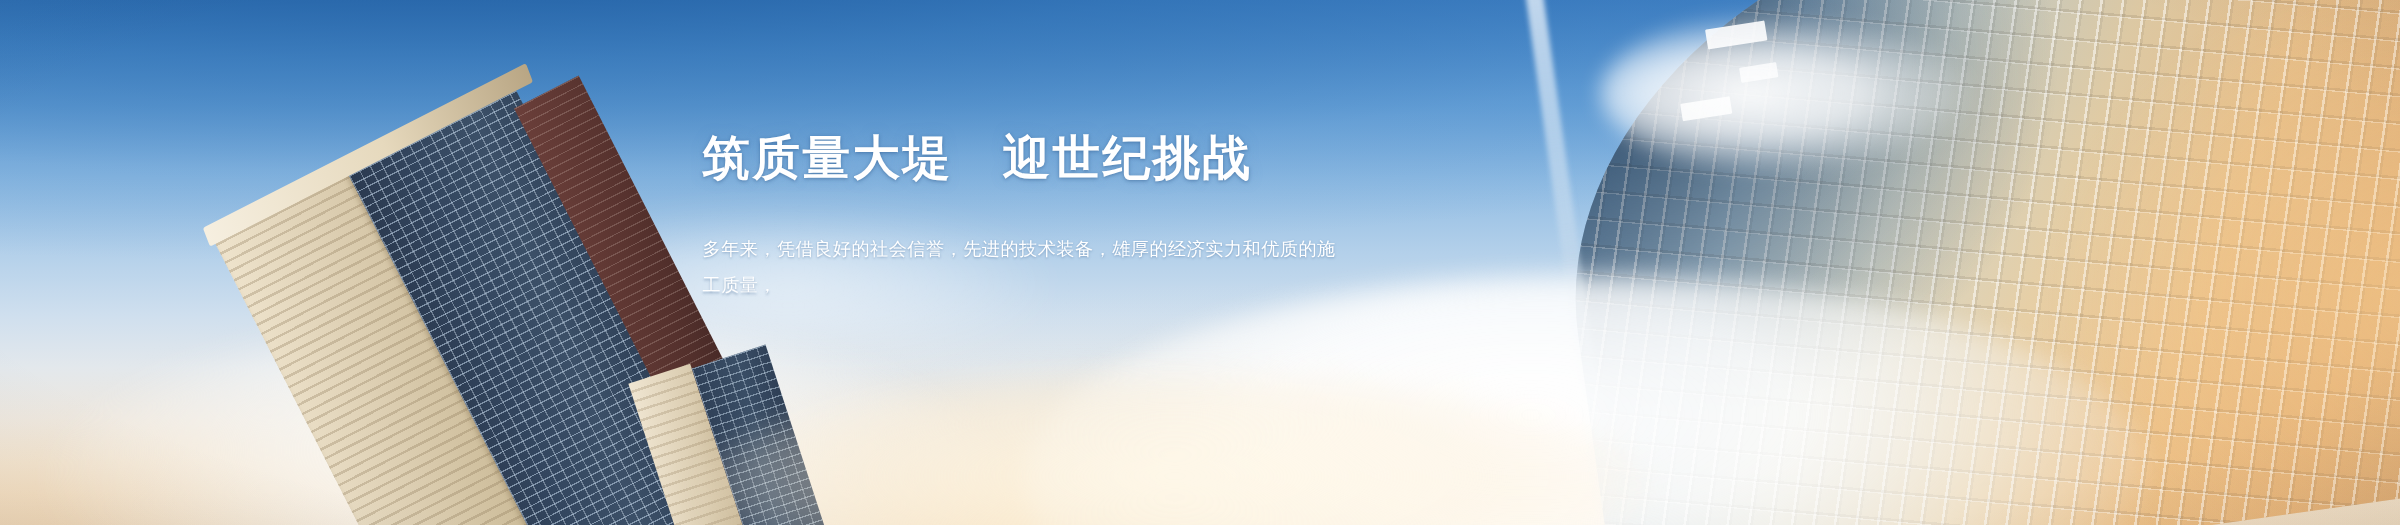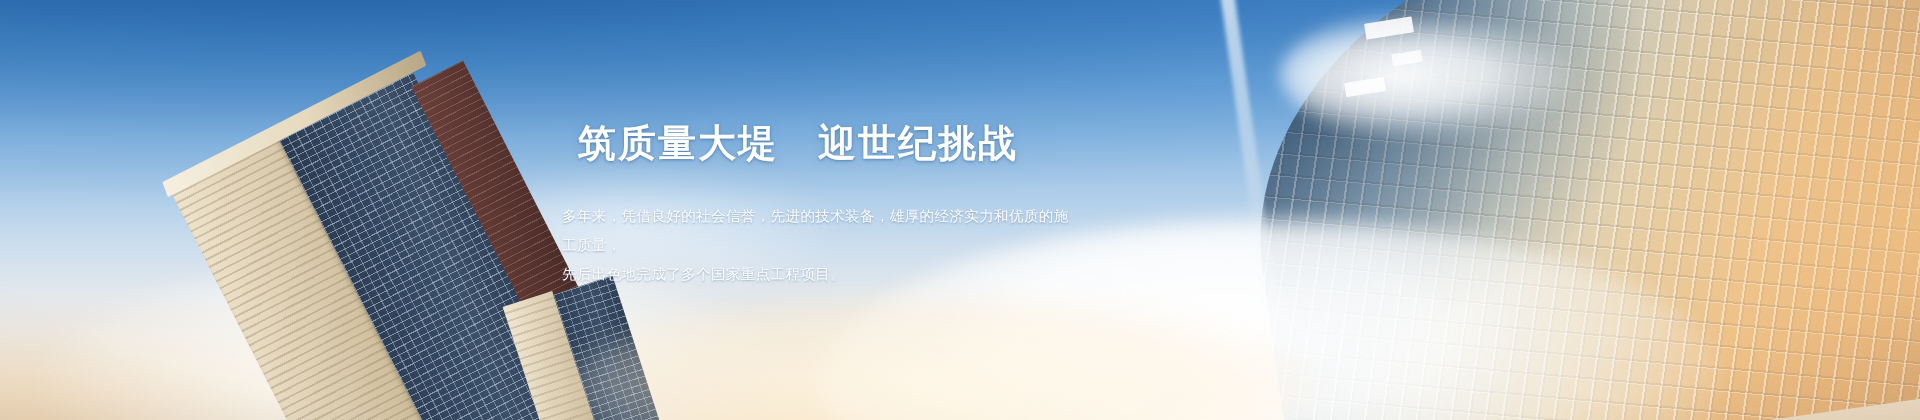--- a/index.html
+++ b/index.html
@@ -332,21 +332,21 @@
 
   
   .copy {
     position: absolute;
     left: 562px;
     top: 104px;
     width: 520px;
     z-index: 20;
   }
   .headline {
-    margin: 16px;
+    margin: 0;
     font-size: 38px;
     line-height: 1.22;
     font-weight: bold;
     color: #ffffff;
     letter-spacing: 2px;
     text-shadow:
       0 1px 3px rgba(30,70,120,0.45),
       0 0 10px rgba(90,140,195,0.35);
     white-space: pre;
   }
@@ -406,18 +406,17 @@
   </div>
 
   <div class="cloud cloud-c"></div>
   <div class="cloud cloud-a"></div>
   <div class="cloud cloud-e"></div>
 
   <div class="copy">
     <h1 class="headline">筑质量大堤　迎世纪挑战</h1>
     <p class="subcopy">
       <span>多年来，凭借良好的社会信誉，先进的技术装备，雄厚的经济实力和优质的施工质量，</span>
-      <span>先后出色地完成了多个国家重点工程项目。</span>
     </p>
   </div>
 
   <div class="vignette"></div>
 </div>
 
 </body></html>

